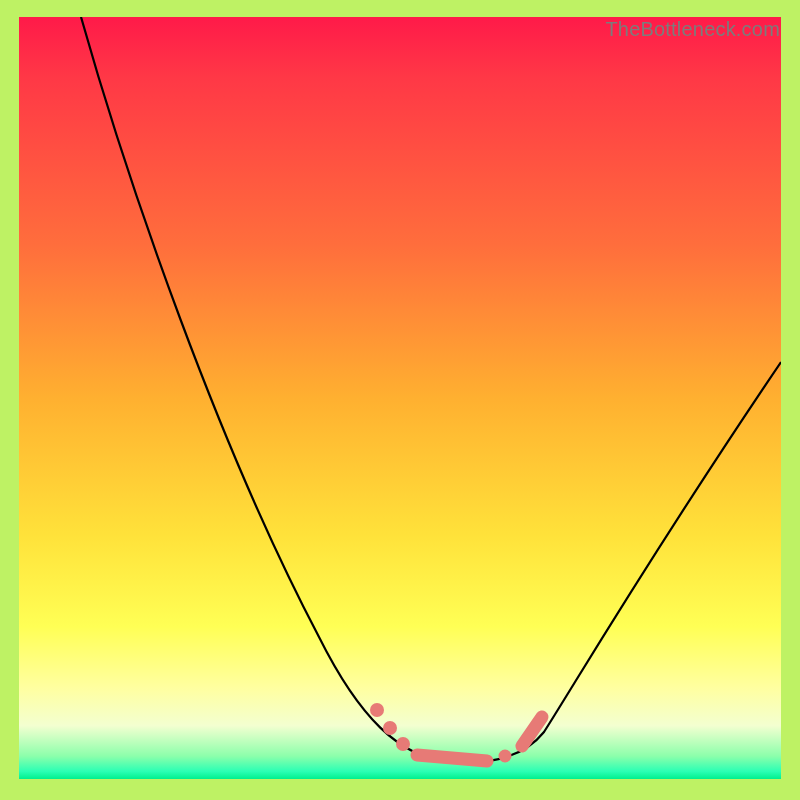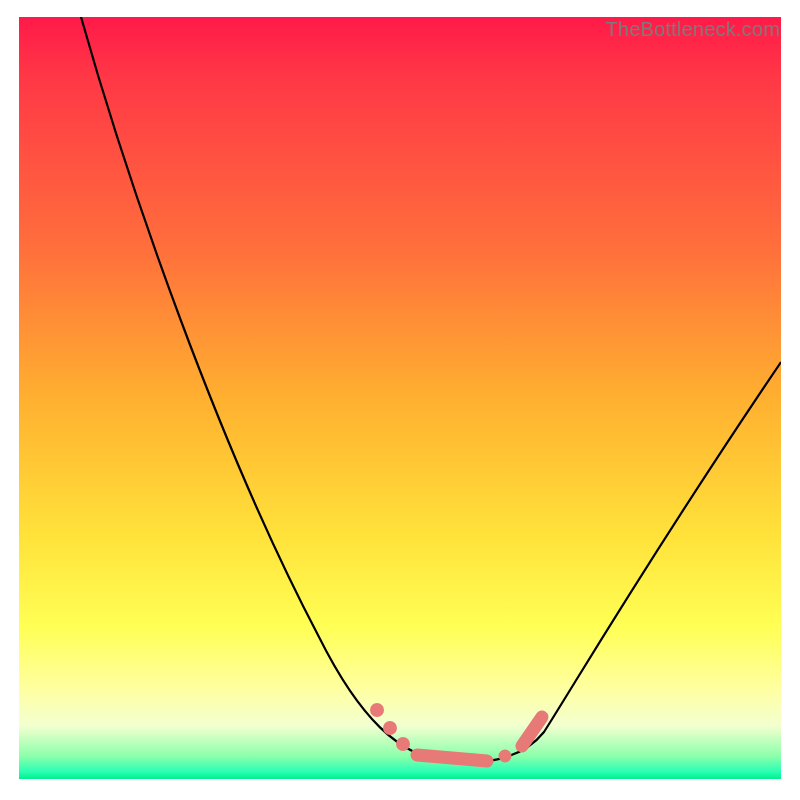--- a/index.html
+++ b/index.html
@@ -10,21 +10,21 @@
     background: #000;
     overflow: hidden;
     font-family: Arial, Helvetica, sans-serif;
   }
   .frame {
     position: absolute;
     top: 0;
     left: 0;
     width: 800px;
     height: 800px;
-    background: #ffffff;
+    background: #bef264;
   }
   .plot {
     position: absolute;
     top: 17px;
     left: 19px;
     width: 762px;
     height: 762px;
     
     background: linear-gradient(
       to bottom,

